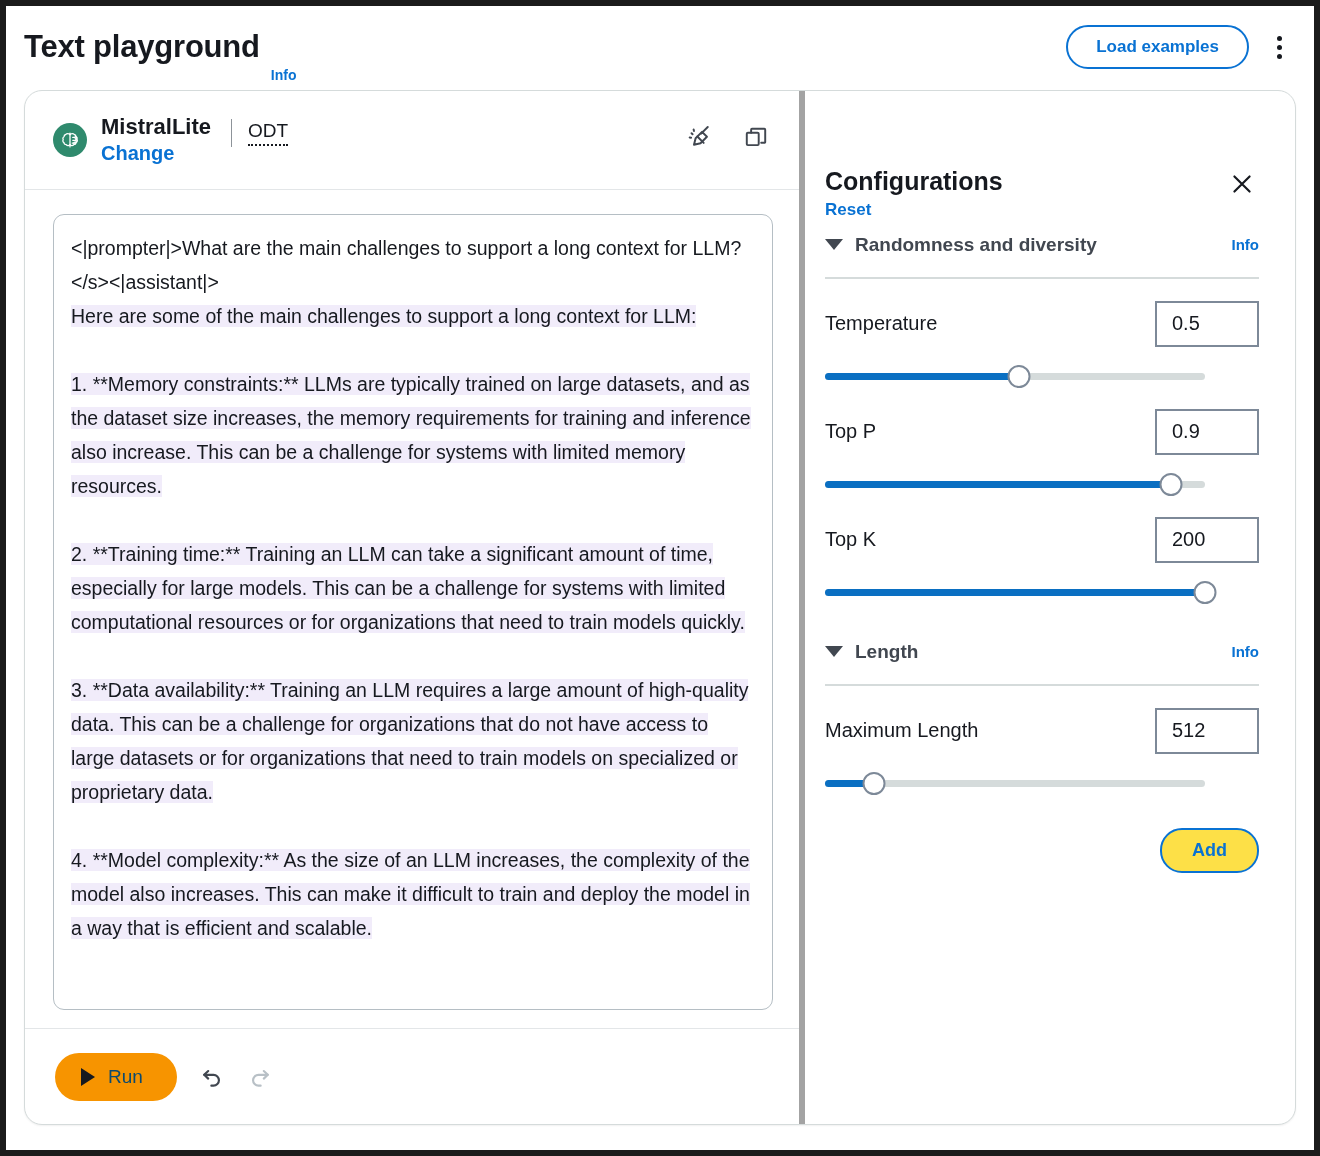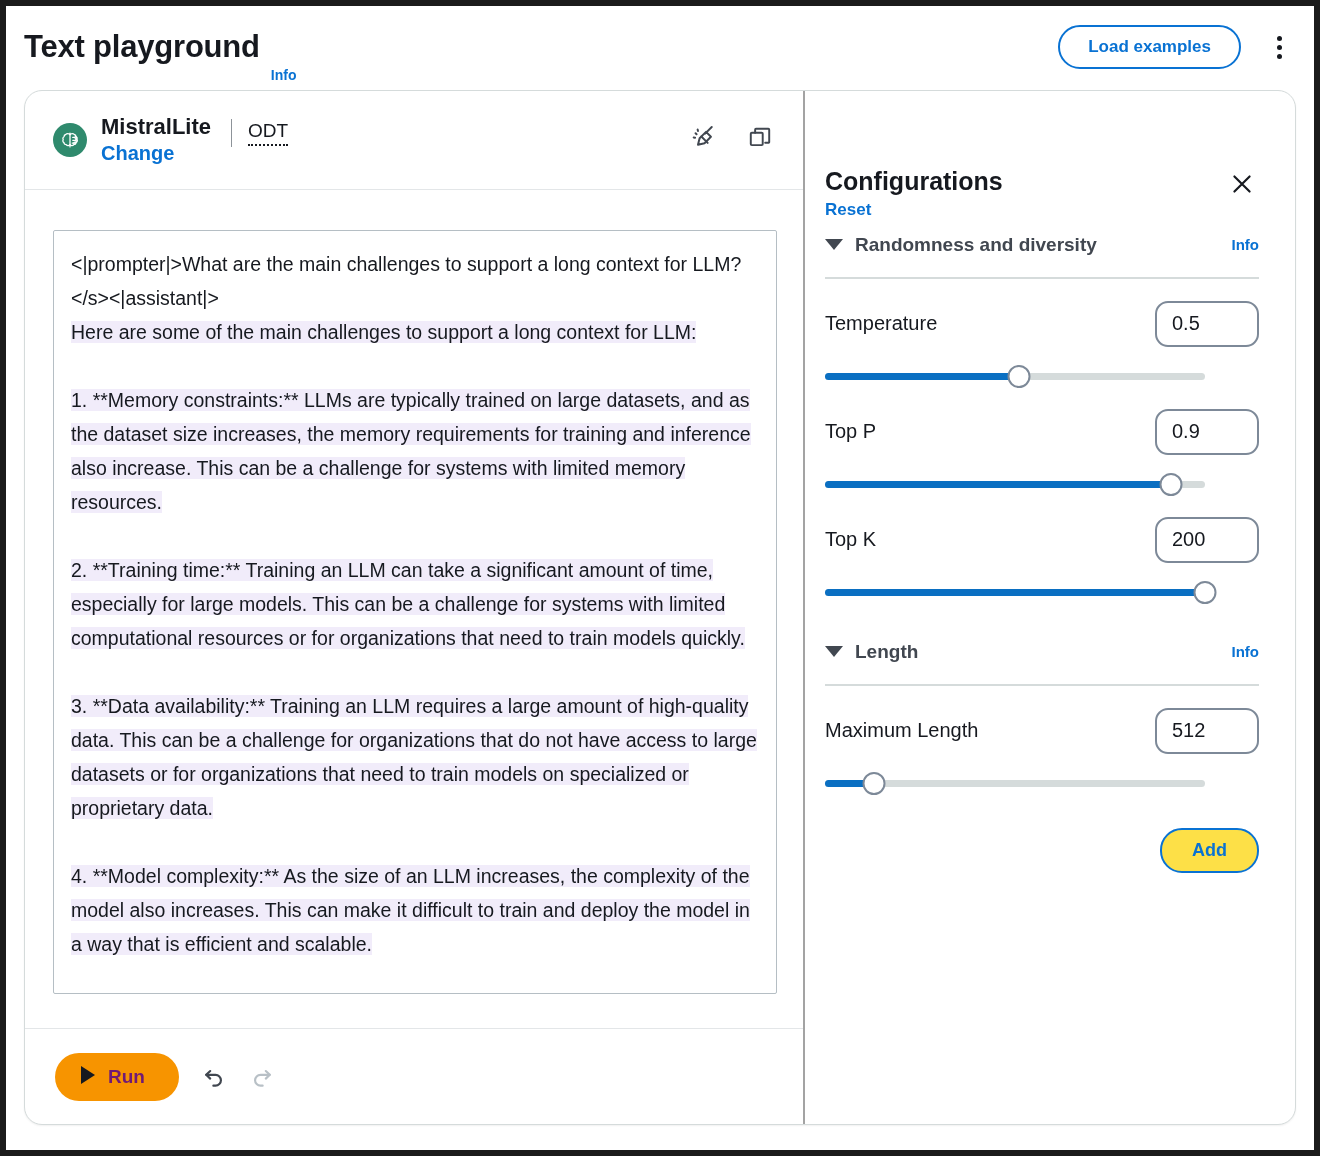--- a/index.html
+++ b/index.html
@@ -27,21 +27,21 @@
   .page-title {
     font-size: 31px; font-weight: bold; color: #16191f;
     letter-spacing: -0.2px;
   }
   .title-info {
     margin-left: 11px; font-size: 14px; font-weight: bold;
     color: #0972d3; cursor: pointer; align-self: flex-end;
     margin-bottom: 5px;
   }
   .header-right {
-    margin-left: auto; display: flex; align-items: center; gap: 28px;
+    margin-left: auto; display: flex; align-items: center; gap: 20px;
   }
   .btn-outline {
     border: 2px solid #0972d3; color: #0972d3;
     background: #fff; border-radius: 22px;
     font-size: 17px; font-weight: bold;
     padding: 10px 28px; cursor: pointer;
     font-family: "Liberation Sans", sans-serif;
   }
   .kebab {
     display: flex; flex-direction: column; gap: 4px;
@@ -60,22 +60,21 @@
     border-radius: 18px;
     display: flex;
     overflow: hidden;
     box-shadow: 0 1px 2px rgba(0,0,0,.06);
   }
 
   
   .pane-left {
     width: 780px; height: 100%;
     display: flex; flex-direction: column;
-    border-right: 2px solid #a3a3a3;
-    gap: 16px;
+    border-right: 6px solid #a3a3a3;
   }
   .model-bar {
     height: 99px; flex: 0 0 99px;
     display: flex; align-items: center;
     padding: 0 30px 0 28px;
     border-bottom: 1px solid #e3e6e8;
   }
   .model-icon {
     width: 34px; height: 34px; border-radius: 50%;
     background: #2f8a6d;
@@ -105,42 +104,42 @@
     margin-bottom: 6px;
   }
   .icon-btn { cursor: pointer; display: flex; align-items: center; }
 
   .editor-wrap {
     flex: 1 1 auto; padding: 24px 26px 18px 28px; overflow: hidden;
   }
   .editor {
     width: 100%; height: 100%;
     border: 1px solid #b5bec4;
-    border-radius: 2px;
+    border-radius: 11px;
     padding: 16px 17px;
     overflow: hidden;
   }
   .editor p {
     font-size: 19.5px; line-height: 34px; color: #16191f;
   }
   .editor p.gap { height: 34px; }
   .hl { background: #f1ecfa; }
 
   .run-bar {
     flex: 0 0 96px; height: 96px;
     border-top: 1px solid #e3e6e8;
     display: flex; align-items: center;
     padding-left: 30px; gap: 22px;
   }
   .btn-run {
-    background: #f79400; color: #701a75;
+    background: #f79400; color: #0c4a6e;
     border: none; border-radius: 26px;
-    font-size: 19px; font-weight: bold;
+    font-size: 19px; font-weight: normal;
     padding: 13px 34px 13px 26px;
-    display: flex; gap: 13px;
+    display: flex; align-items: center; gap: 13px;
     cursor: pointer;
     font-family: "Liberation Sans", sans-serif;
   }
   .tri {
     width: 0; height: 0;
     border-left: 14px solid #16191f;
     border-top: 9px solid transparent;
     border-bottom: 9px solid transparent;
   }
 
@@ -181,21 +180,21 @@
     margin-left: auto; font-size: 15px; font-weight: bold;
     color: #0972d3; cursor: pointer;
   }
 
   .ctrl { margin-top: 22px; }
   .ctrl-row { display: flex; align-items: center; }
   .ctrl-label { font-size: 20px; color: #16191f; }
   .ctrl-box {
     margin-left: auto;
     width: 104px; height: 46px;
-    border: 2px solid #7d8998; border-radius: 13px;
+    border: 2px solid #7d8998; border-radius: 0;
     background: #fff;
     display: flex; align-items: center;
     padding-left: 15px;
     font-size: 20px; color: #16191f;
     cursor: text;
   }
   .slider {
     position: relative;
     margin-top: 18px;
     height: 22px;

